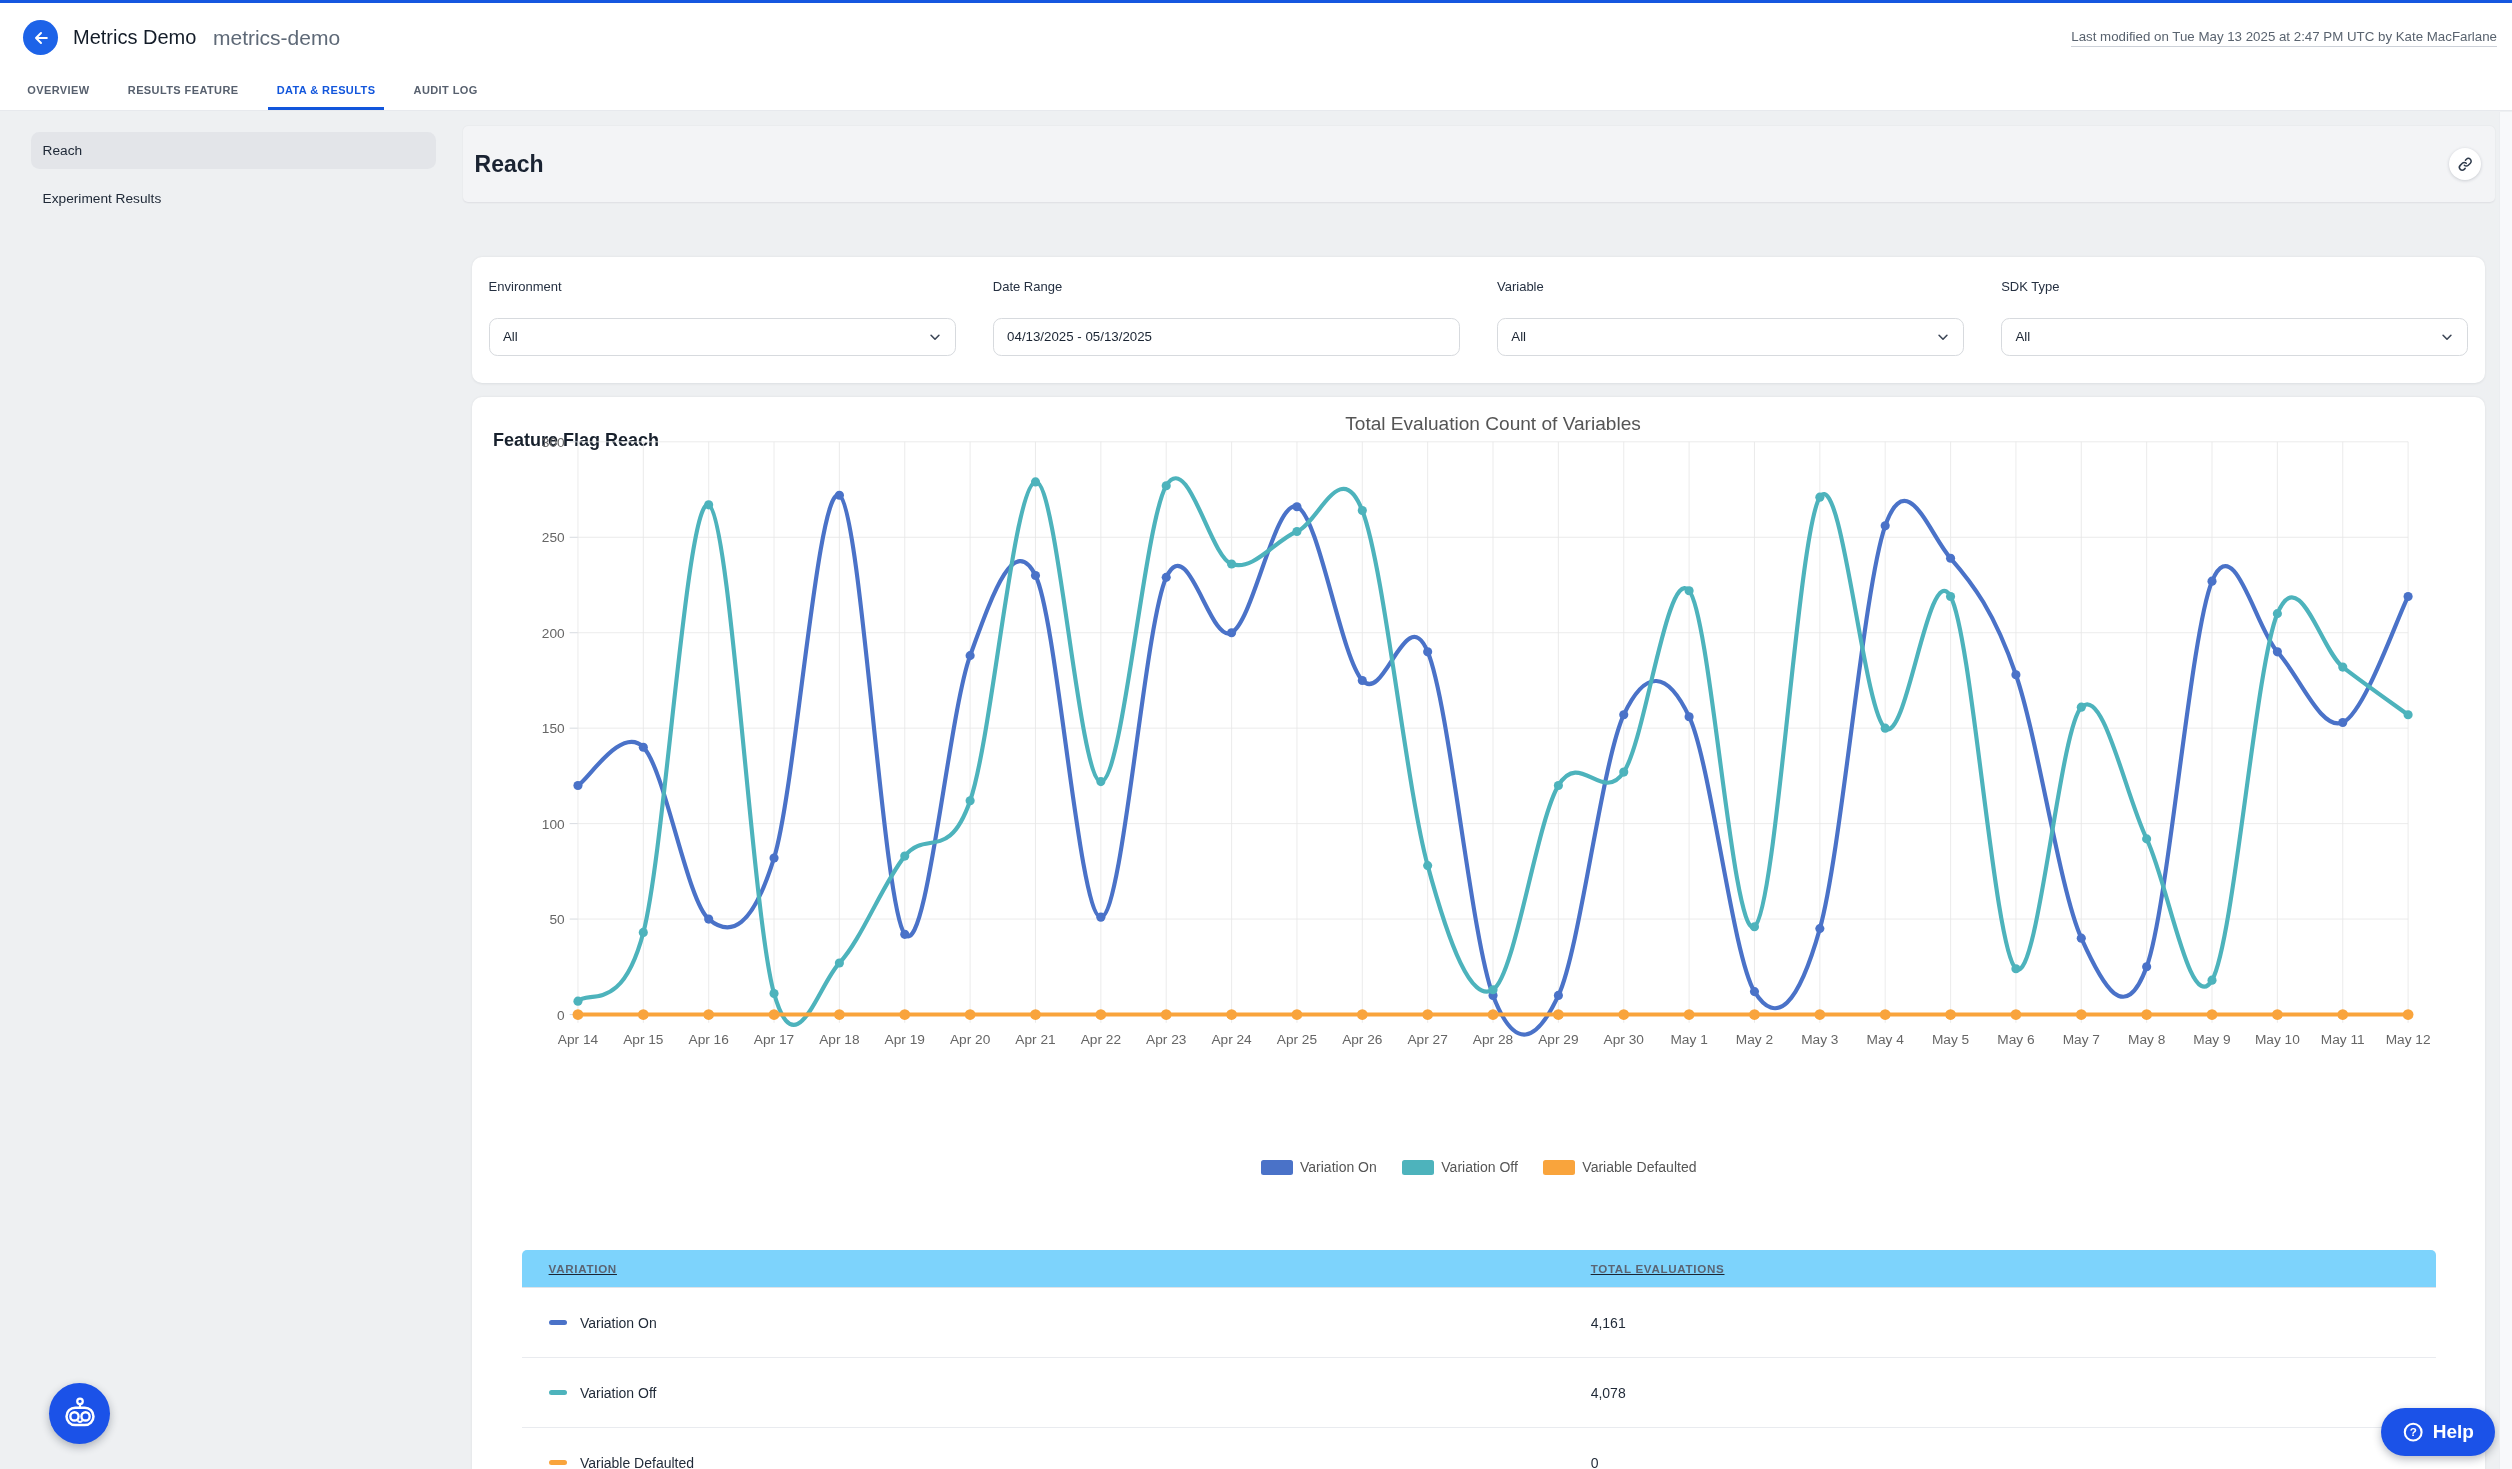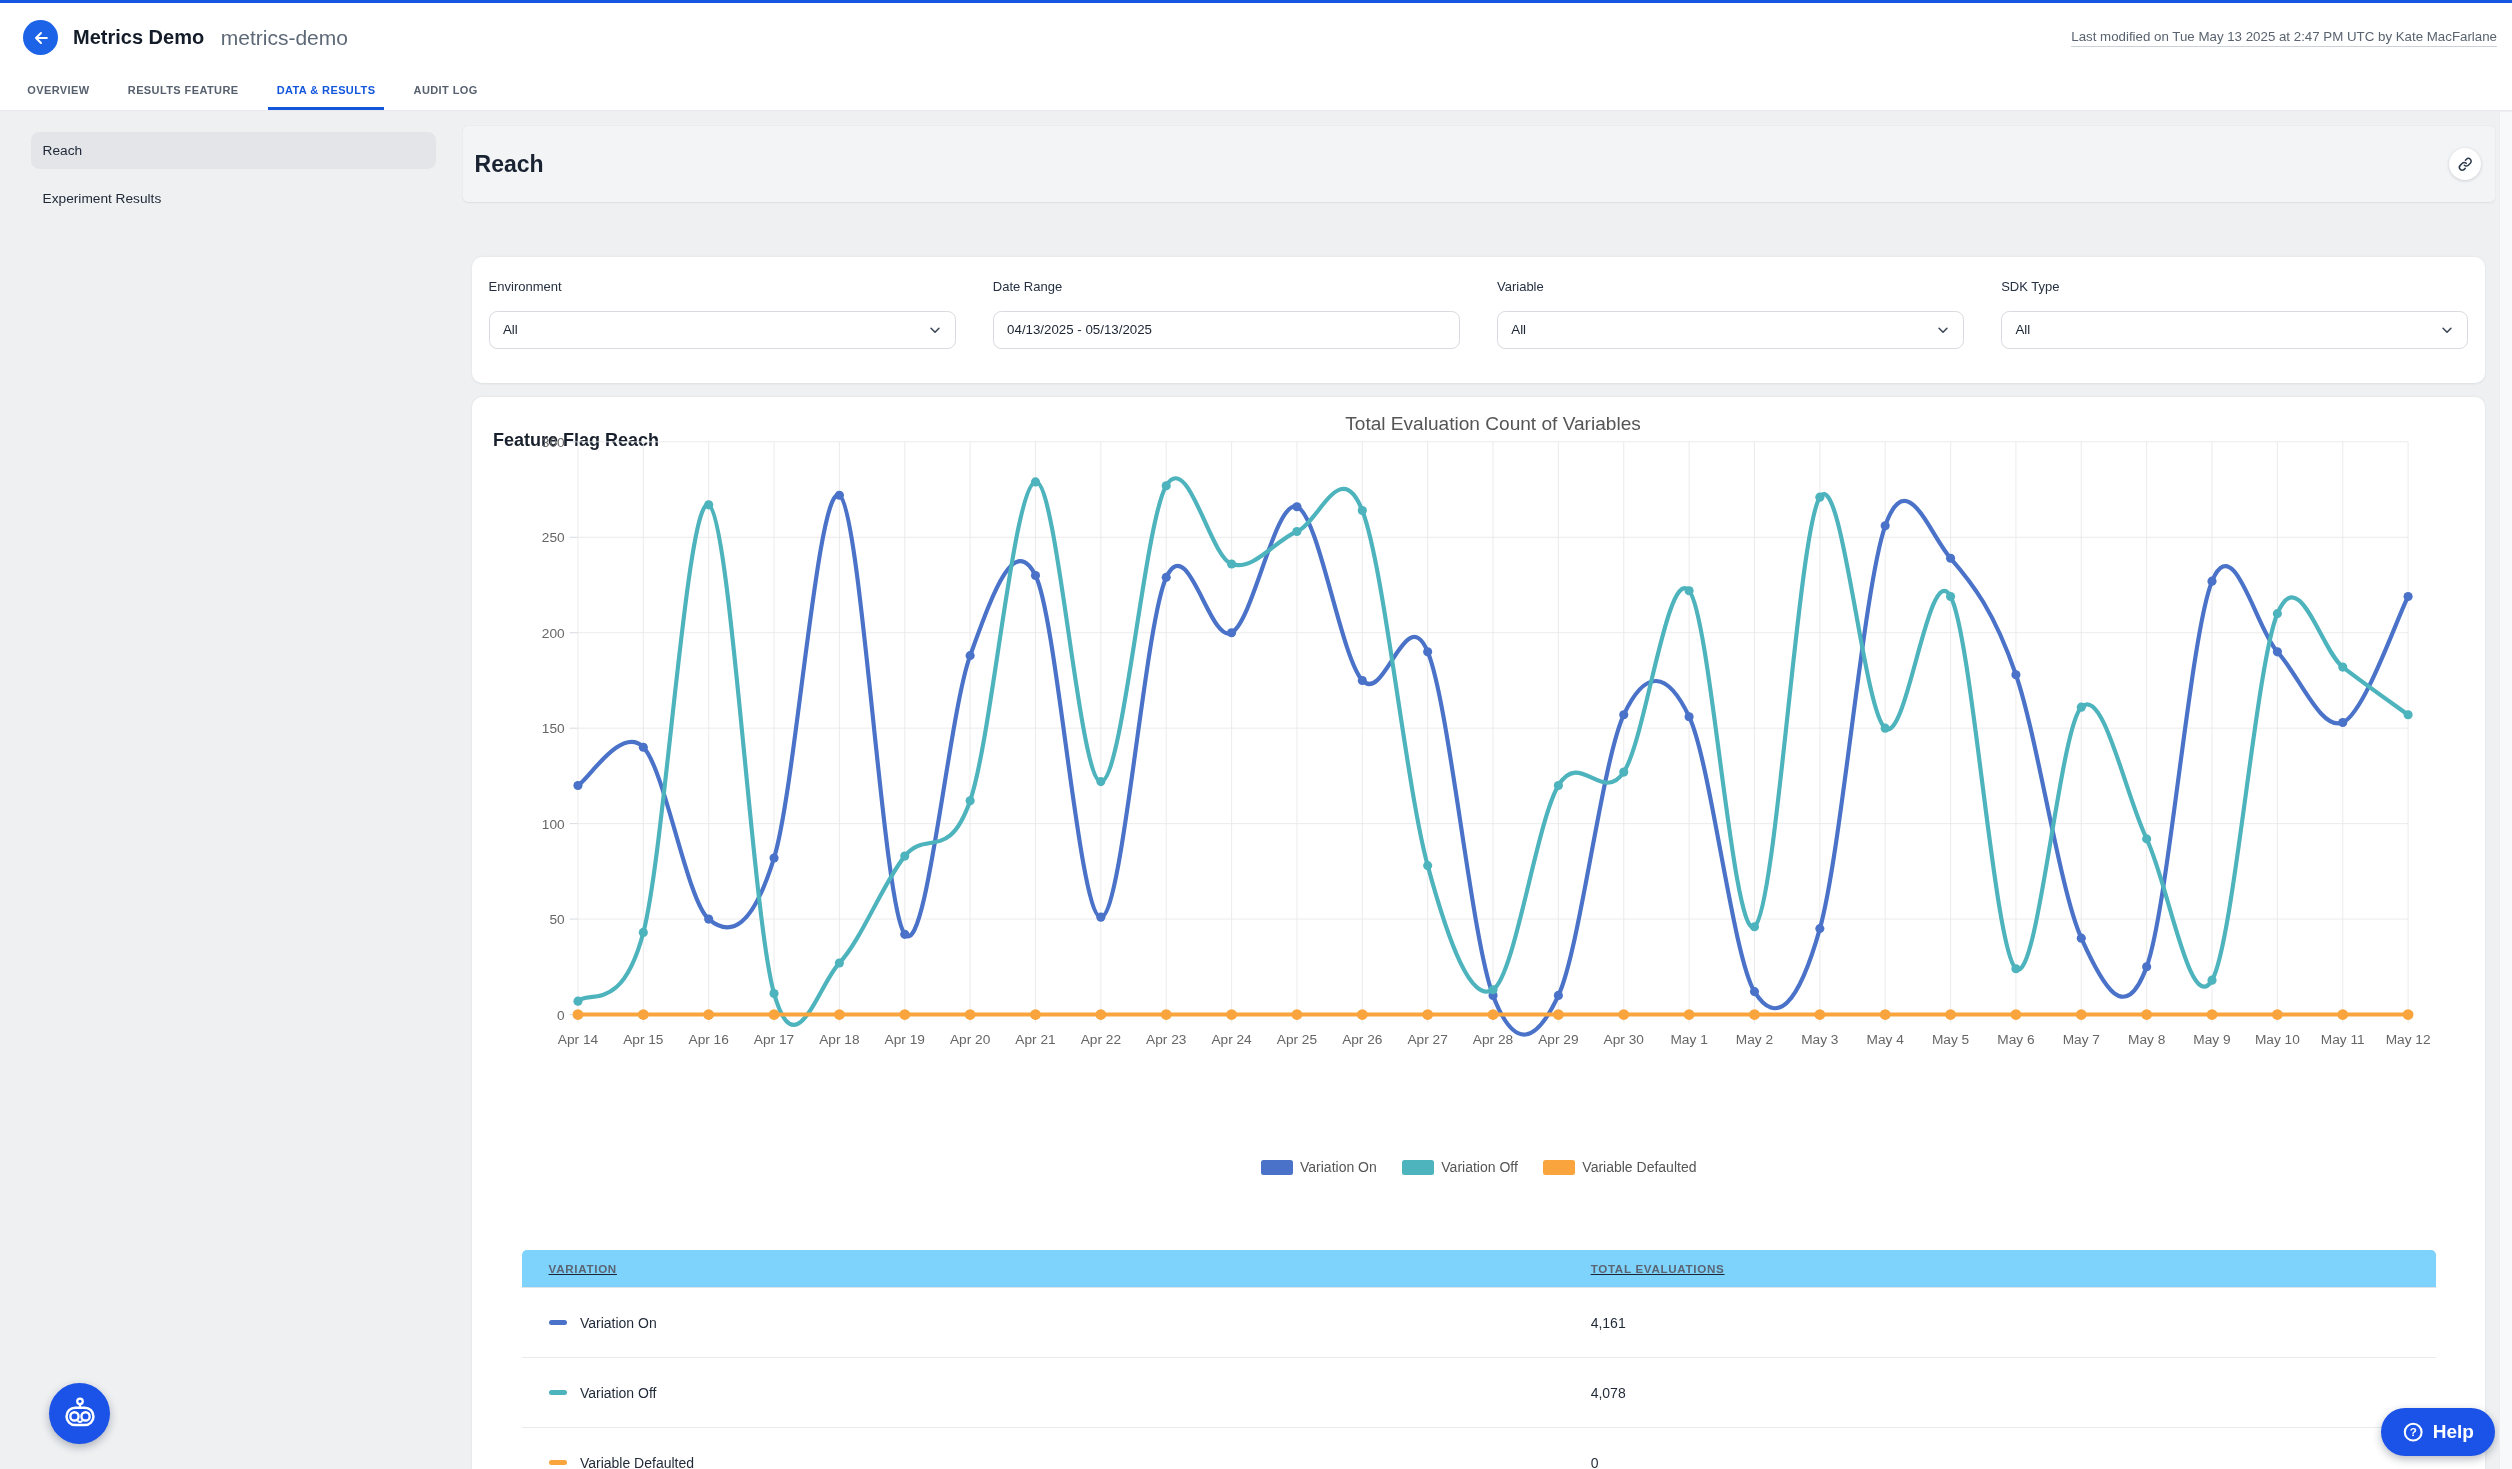--- a/index.html
+++ b/index.html
@@ -10,21 +10,21 @@
     position:relative;
     overflow:hidden;
     color:#1b2533;
   }
   
   .topbar { position:absolute; left:0; top:0; width:100%; height:3.3px; background:#1557e0; }
   .header { position:absolute; left:0; top:3.3px; width:100%; height:69px; background:#fff;
             display:flex; align-items:center; padding:0 15px 0 23px; }
   .back-btn { width:35px; height:35px; border-radius:50%; background:#1d63e8; display:flex;
               align-items:center; justify-content:center; cursor:pointer; flex:0 0 auto; }
-  .app-title { font-size:20px; font-weight:700; color:#131c28; margin-left:15px; }
+  .app-title { font-size:20px; font-weight:400; color:#131c28; margin-left:15px; }
   .app-slug { font-size:21px; color:#5e6977; margin-left:16.6px; }
   .last-modified { margin-left:auto; font-size:13.3px; color:#59636f;
                    border-bottom:0.8px solid #ccd1d8; padding-bottom:2.5px; }
   
   .tabs { position:absolute; left:0; top:72px; width:100%; height:39px; background:#fff;
           border-bottom:0.8px solid #e7e9ed; display:flex; align-items:stretch; padding-left:19px; gap:21.6px; }
   .tab { font-size:11px; font-weight:700; letter-spacing:0.4px; color:#57606e; display:flex;
          align-items:center; padding:0 8.3px; border-bottom:3.3px solid transparent; cursor:pointer; }
   .tab.active { color:#1256dc; border-bottom-color:#1256dc; }
   
@@ -38,21 +38,21 @@
           padding:0 14px 0 11.6px; }
   .band h1 { font-size:23px; font-weight:600; color:#1a2332; }
   .link-btn { margin-left:auto; width:32px; height:32px; border-radius:50%; background:#fff;
               box-shadow:0 0.8px 3.3px rgba(20,30,50,.2); display:flex; align-items:center;
               justify-content:center; cursor:pointer; }
   
   .filters { position:absolute; left:472px; top:257px; width:2013px; height:126px; background:#fff;
              border-radius:10px; box-shadow:0 0.8px 2.5px rgba(16,24,40,.08); display:flex; gap:37px;
              padding:21.6px 16.6px; }
   .filter { flex:1 1 0; }
-  .filter label { display:block; font-size:13px; font-weight:500; color:#253041; margin-bottom:17px; }
+  .filter label { display:block; font-size:13px; font-weight:500; color:#253041; margin-bottom:24px; }
   .control { height:38px; border:0.8px solid #d7dade; border-radius:8.3px; background:#fff;
              display:flex; align-items:center; justify-content:space-between; padding:0 13.3px;
              font-size:13.3px; color:#1b2533; cursor:pointer; }
   .control input { border:none; outline:none; font-size:13.3px; color:#1b2533; width:100%;
                    font-family:"Liberation Sans", sans-serif; background:transparent; }
   
   .chart-card { position:absolute; left:472px; top:397px; width:2013px; height:1162px; background:#fff;
                 border-radius:10px; box-shadow:0 0.8px 2.5px rgba(16,24,40,.08); }
   .chart-card .card-title { position:absolute; left:21px; top:33px; font-size:18px; font-weight:700; color:#17202c; }
   #chart-svg { position:absolute; left:10px; top:0; }

